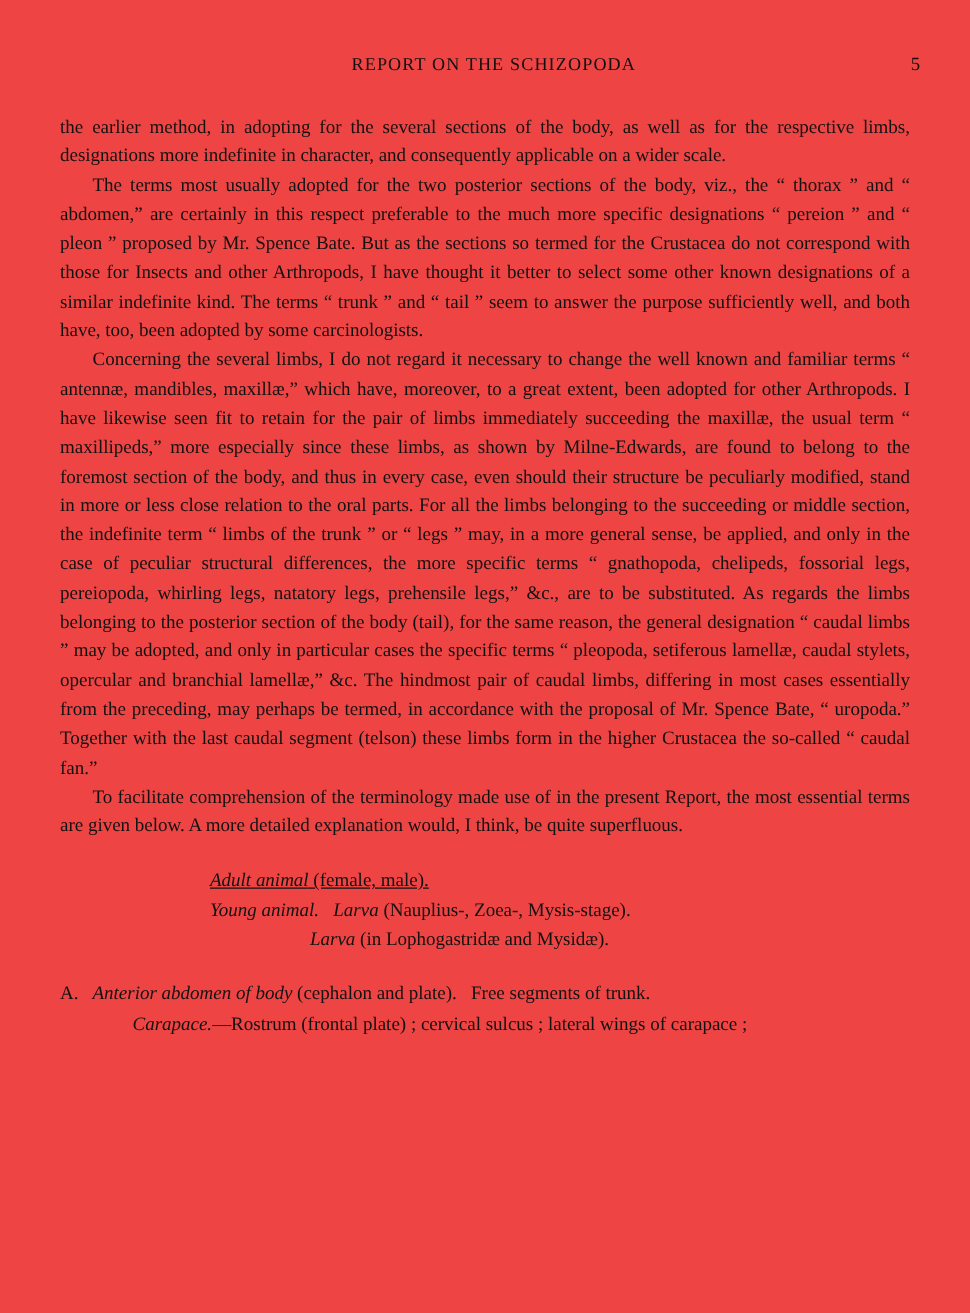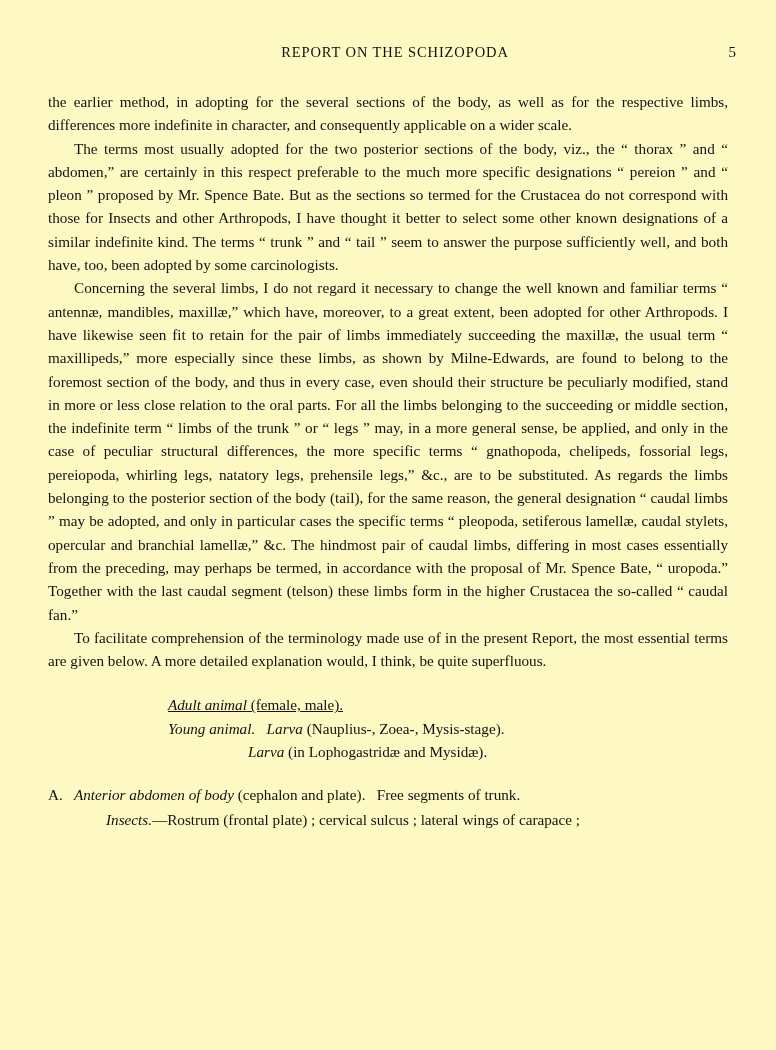--- a/index.html
+++ b/index.html
@@ -13,21 +13,21 @@
     font-family: "Liberation Serif", serif;
     color: #121212;
     position: relative;
     overflow: hidden;
   }
   .page {
     position: absolute;
     top: 0; left: 0;
     width: 776px;
     height: 1050px;
-    background: #fef9c3;
+    background: #ef4444;
   }
   .header {
     position: absolute;
     top: 44px;
     left: 48px;
     right: 40px;
     height: 20px;
   }
   .running-title {
     text-align: center;
@@ -107,21 +107,21 @@
 
 <div class="page">
 
   <div class="header">
     <div class="running-title">Report on the Schizopoda</div>
     <div class="folio">5</div>
   </div>
 
   <div class="body-col">
 
-    <p class="para">the earlier method, in adopting for the several sections of the body, as well as for the respective limbs, differences more indefinite in character, and consequently applicable on a wider scale.</p>
+    <p class="para">the earlier method, in adopting for the several sections of the body, as well as for the respective limbs, designations more indefinite in character, and consequently applicable on a wider scale.</p>
     <p class="para indent">The terms most usually adopted for the two posterior sections of the body, viz., the “ thorax ” and “ abdomen,” are certainly in this respect preferable to the much more specific designations “ pereion ” and “ pleon ” proposed by Mr. Spence Bate. But as the sections so termed for the Crustacea do not correspond with those for Insects and other Arthropods, I have thought it better to select some other known designations of a similar indefinite kind. The terms “ trunk ” and “ tail ” seem to answer the purpose sufficiently well, and both have, too, been adopted by some carcinologists.</p>
     <p class="para indent">Concerning the several limbs, I do not regard it necessary to change the well known and familiar terms “ antennæ, mandibles, maxillæ,” which have, moreover, to a great extent, been adopted for other Arthropods. I have likewise seen fit to retain for the pair of limbs immediately succeeding the maxillæ, the usual term “ maxillipeds,” more especially since these limbs, as shown by Milne-Edwards, are found to belong to the foremost section of the body, and thus in every case, even should their structure be peculiarly modified, stand in more or less close relation to the oral parts. For all the limbs belonging to the succeeding or middle section, the indefinite term “ limbs of the trunk ” or “ legs ” may, in a more general sense, be applied, and only in the case of peculiar structural differences, the more specific terms “ gnathopoda, chelipeds, fossorial legs, pereiopoda, whirling legs, natatory legs, prehensile legs,” &amp;c., are to be substituted. As regards the limbs belonging to the posterior section of the body (tail), for the same reason, the general designation “ caudal limbs ” may be adopted, and only in particular cases the specific terms “ pleopoda, setiferous lamellæ, caudal stylets, opercular and branchial lamellæ,” &amp;c. The hindmost pair of caudal limbs, differing in most cases essentially from the preceding, may perhaps be termed, in accordance with the proposal of Mr. Spence Bate, “ uropoda.” Together with the last caudal segment (telson) these limbs form in the higher Crustacea the so-called “ caudal fan.”</p>
     <p class="para indent">To facilitate comprehension of the terminology made use of in the present Report, the most essential terms are given below. A more detailed explanation would, I think, be quite superfluous.</p>
 
     <div class="center-block">
       <span class="cl cl-1">
         <i>Adult animal</i><span> (female, male).</span>
       </span>
       <span class="cl cl-2">
         <i>Young animal.</i><span class="sp">&nbsp;&nbsp;&nbsp;</span><i>Larva</i><span> (Nauplius-, Zoea-, Mysis-stage).</span>
@@ -129,18 +129,18 @@
       <span class="cl cl-3">
         <i>Larva</i><span> (in Lophogastridæ and Mysidæ).</span>
       </span>
     </div>
 
     <div class="list-block">
       <span class="entry-a">
         <span class="label">A.</span><i>Anterior abdomen of body</i><span> (cephalon and plate).</span><span class="sp">&nbsp;&nbsp;&nbsp;</span><span>Free segments of trunk.</span>
       </span>
       <span class="carapace">
-        <i>Insects.</i><span>—Rostrum (frontal plate) ; cervical sulcus ; lateral wings of carapace ;</span>
+        <i>Carapace.</i><span>—Rostrum (frontal plate) ; cervical sulcus ; lateral wings of carapace ;</span>
       </span>
     </div>
 
   </div>
 </div>
 
 </body></html>

